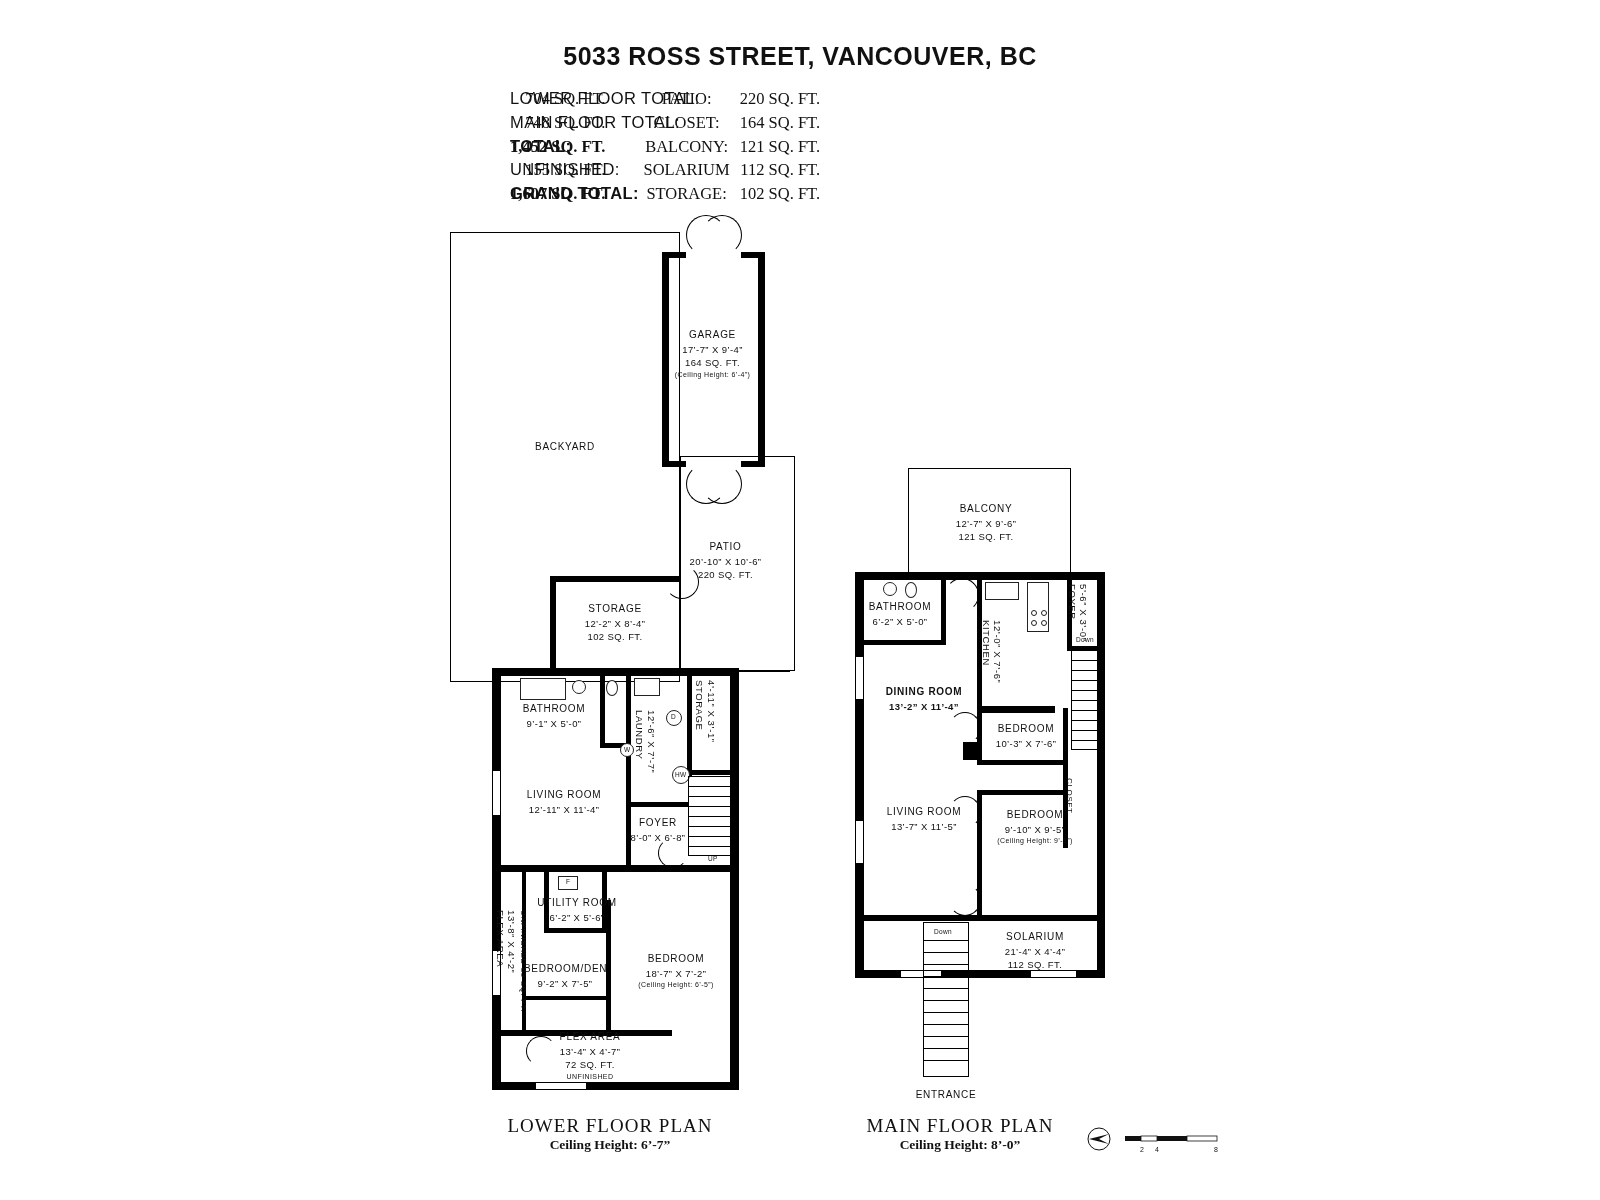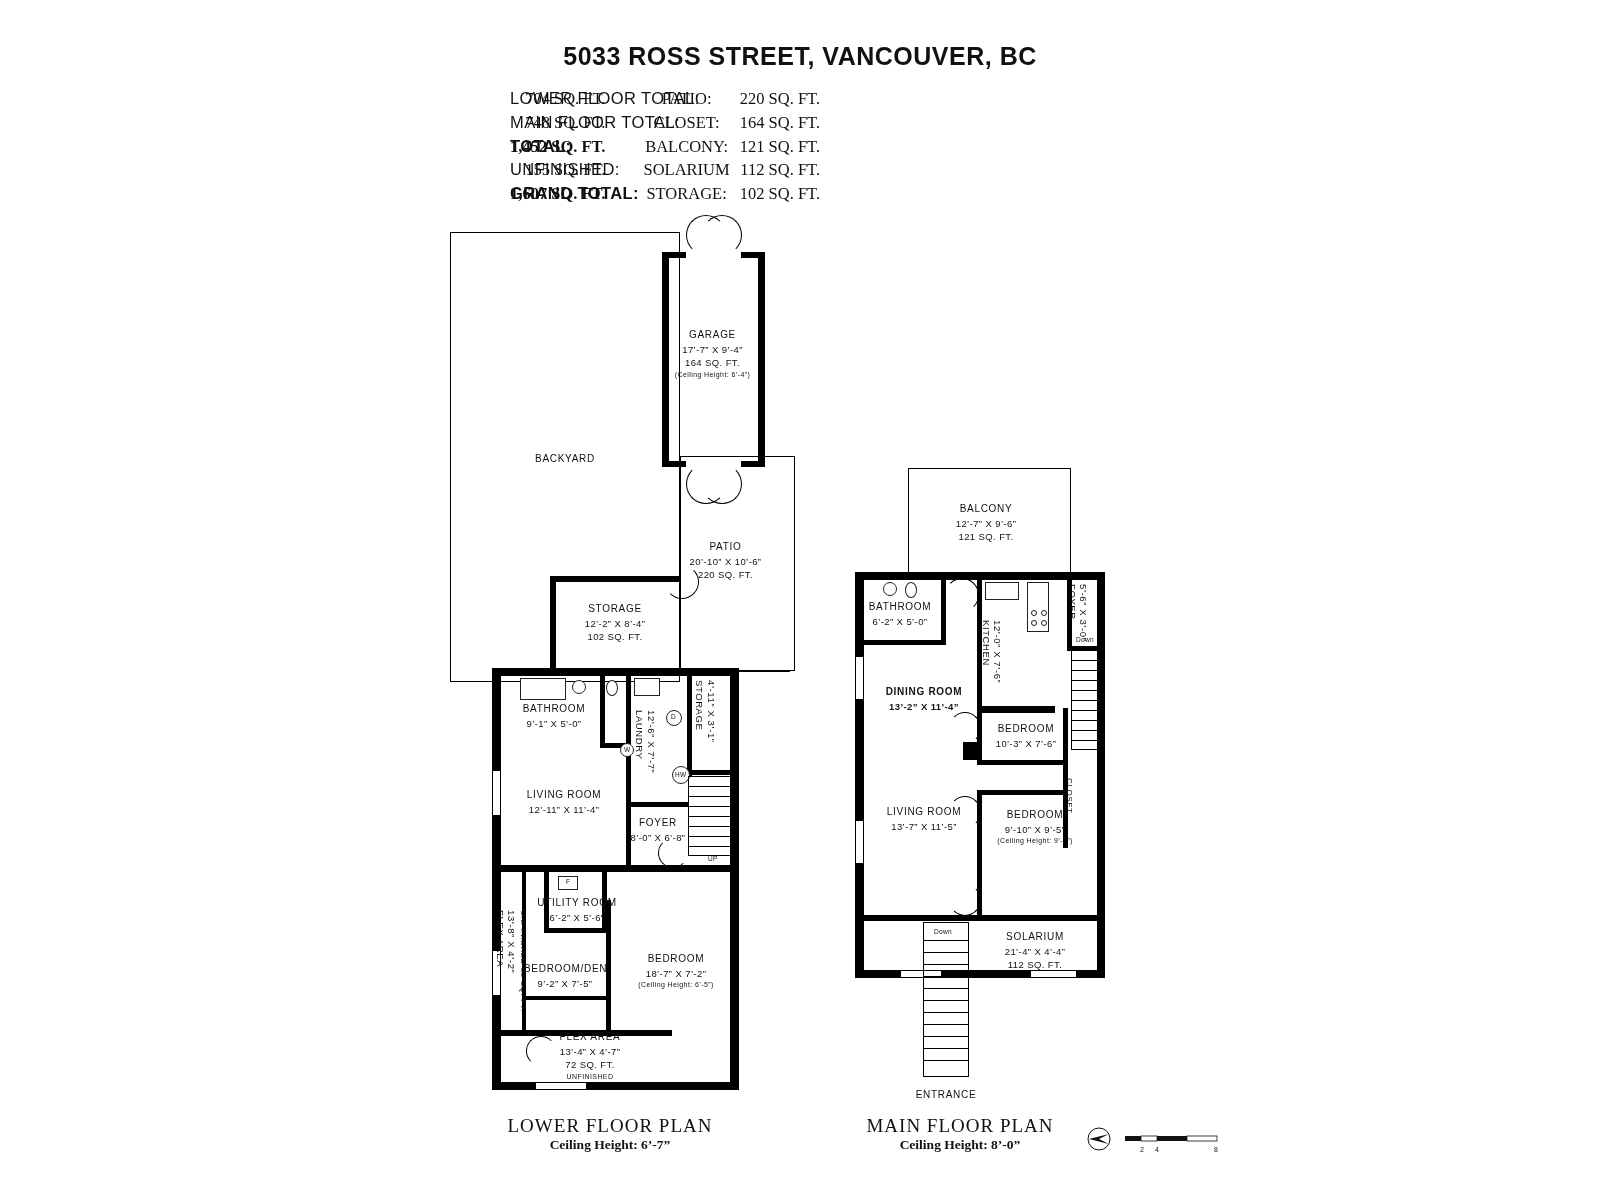--- a/index.html
+++ b/index.html
@@ -96,21 +96,21 @@
   <div class="door" style="left:246px;top:254px;width:40px;height:40px;border-color:#000;border-right-color:transparent;border-top-color:transparent;"></div>
   <div class="door" style="left:262px;top:254px;width:40px;height:40px;border-color:#000;border-left-color:transparent;border-top-color:transparent;"></div>
 
   <div class="lbl" style="left:200px;top:118px;width:145px;">
     <div class="nm">GARAGE</div>
     <div class="dim">17’-7” X 9’-4”</div>
     <div class="sf">164 SQ. FT.</div>
     <div class="ch">(Ceiling Height: 6’-4”)</div>
   </div>
 
-  <div class="lbl" style="left:70px;top:242px;width:110px;">
+  <div class="lbl" style="left:70px;top:230px;width:110px;">
     <div class="nm">BACKYARD</div>
   </div>
 
   <div class="outline" style="left:240px;top:246px;width:115px;height:215px;"></div>
   <div class="lbl" style="left:218px;top:330px;width:135px;">
     <div class="nm">PATIO</div>
     <div class="dim">20’-10” X 10’-6”</div>
     <div class="sf">220 SQ. FT.</div>
   </div>
   <div class="door" style="left:225px;top:355px;width:34px;height:34px;border-color:#000;border-top-color:transparent;border-left-color:transparent;"></div>

